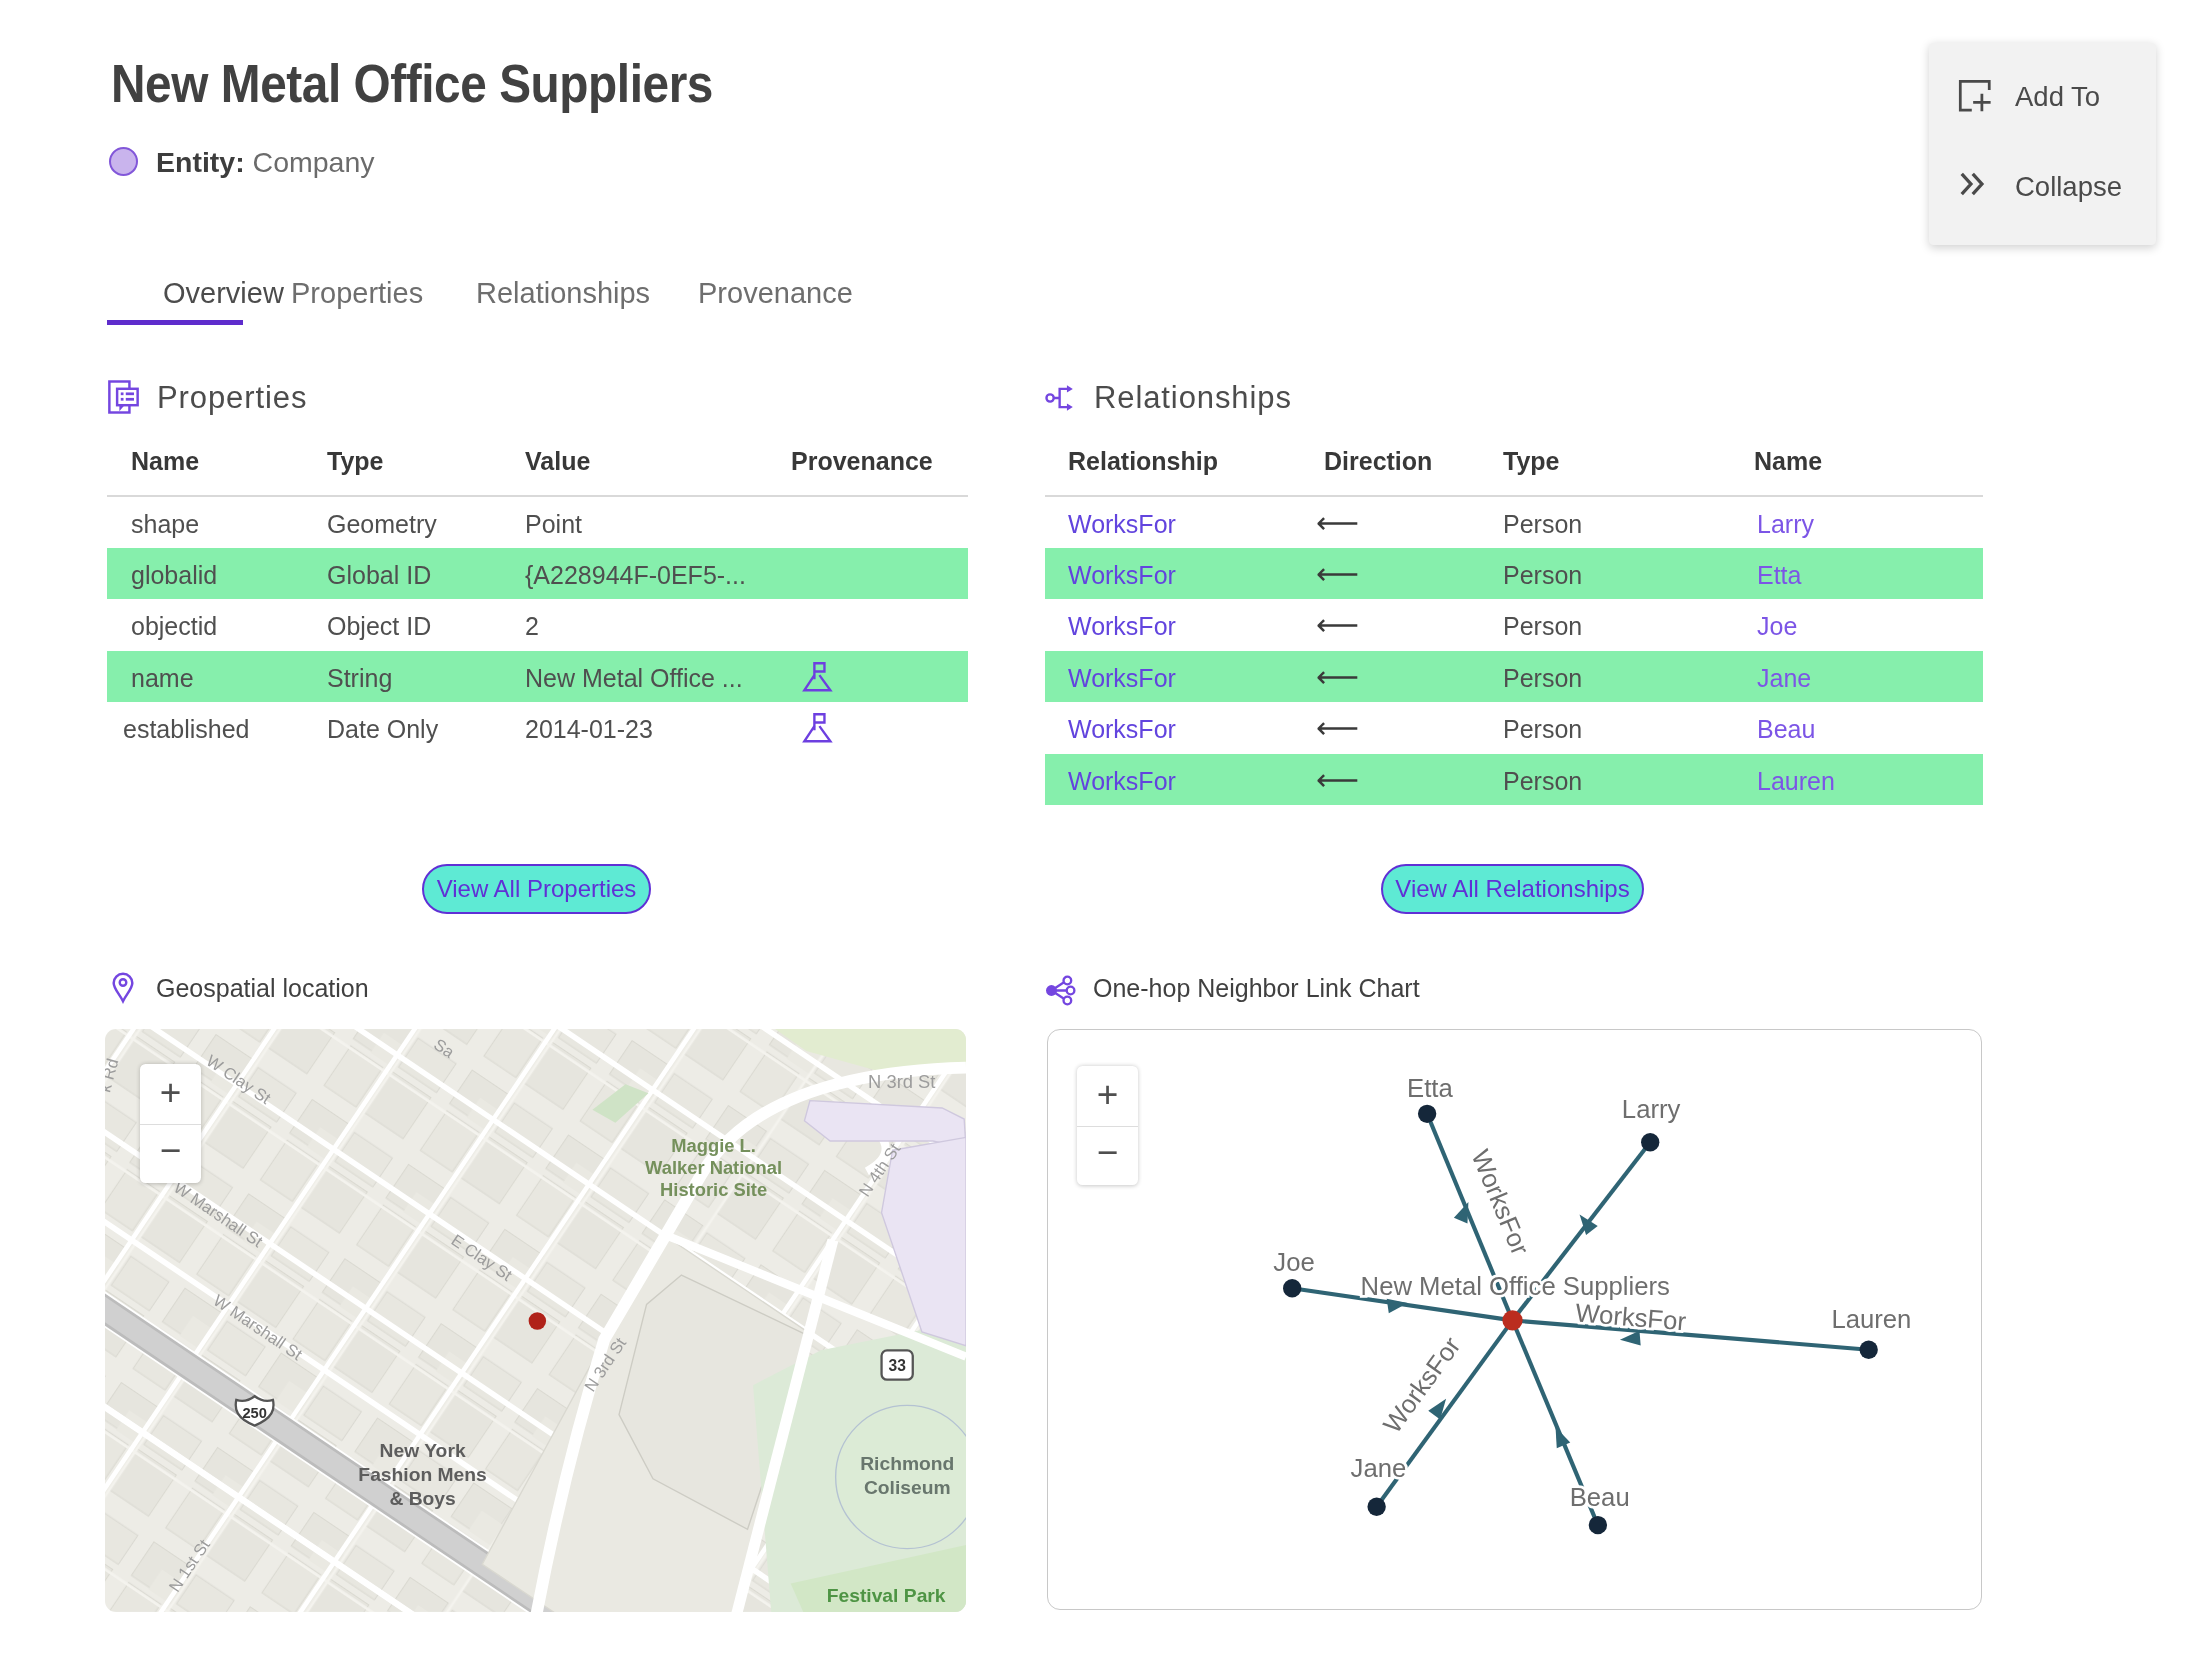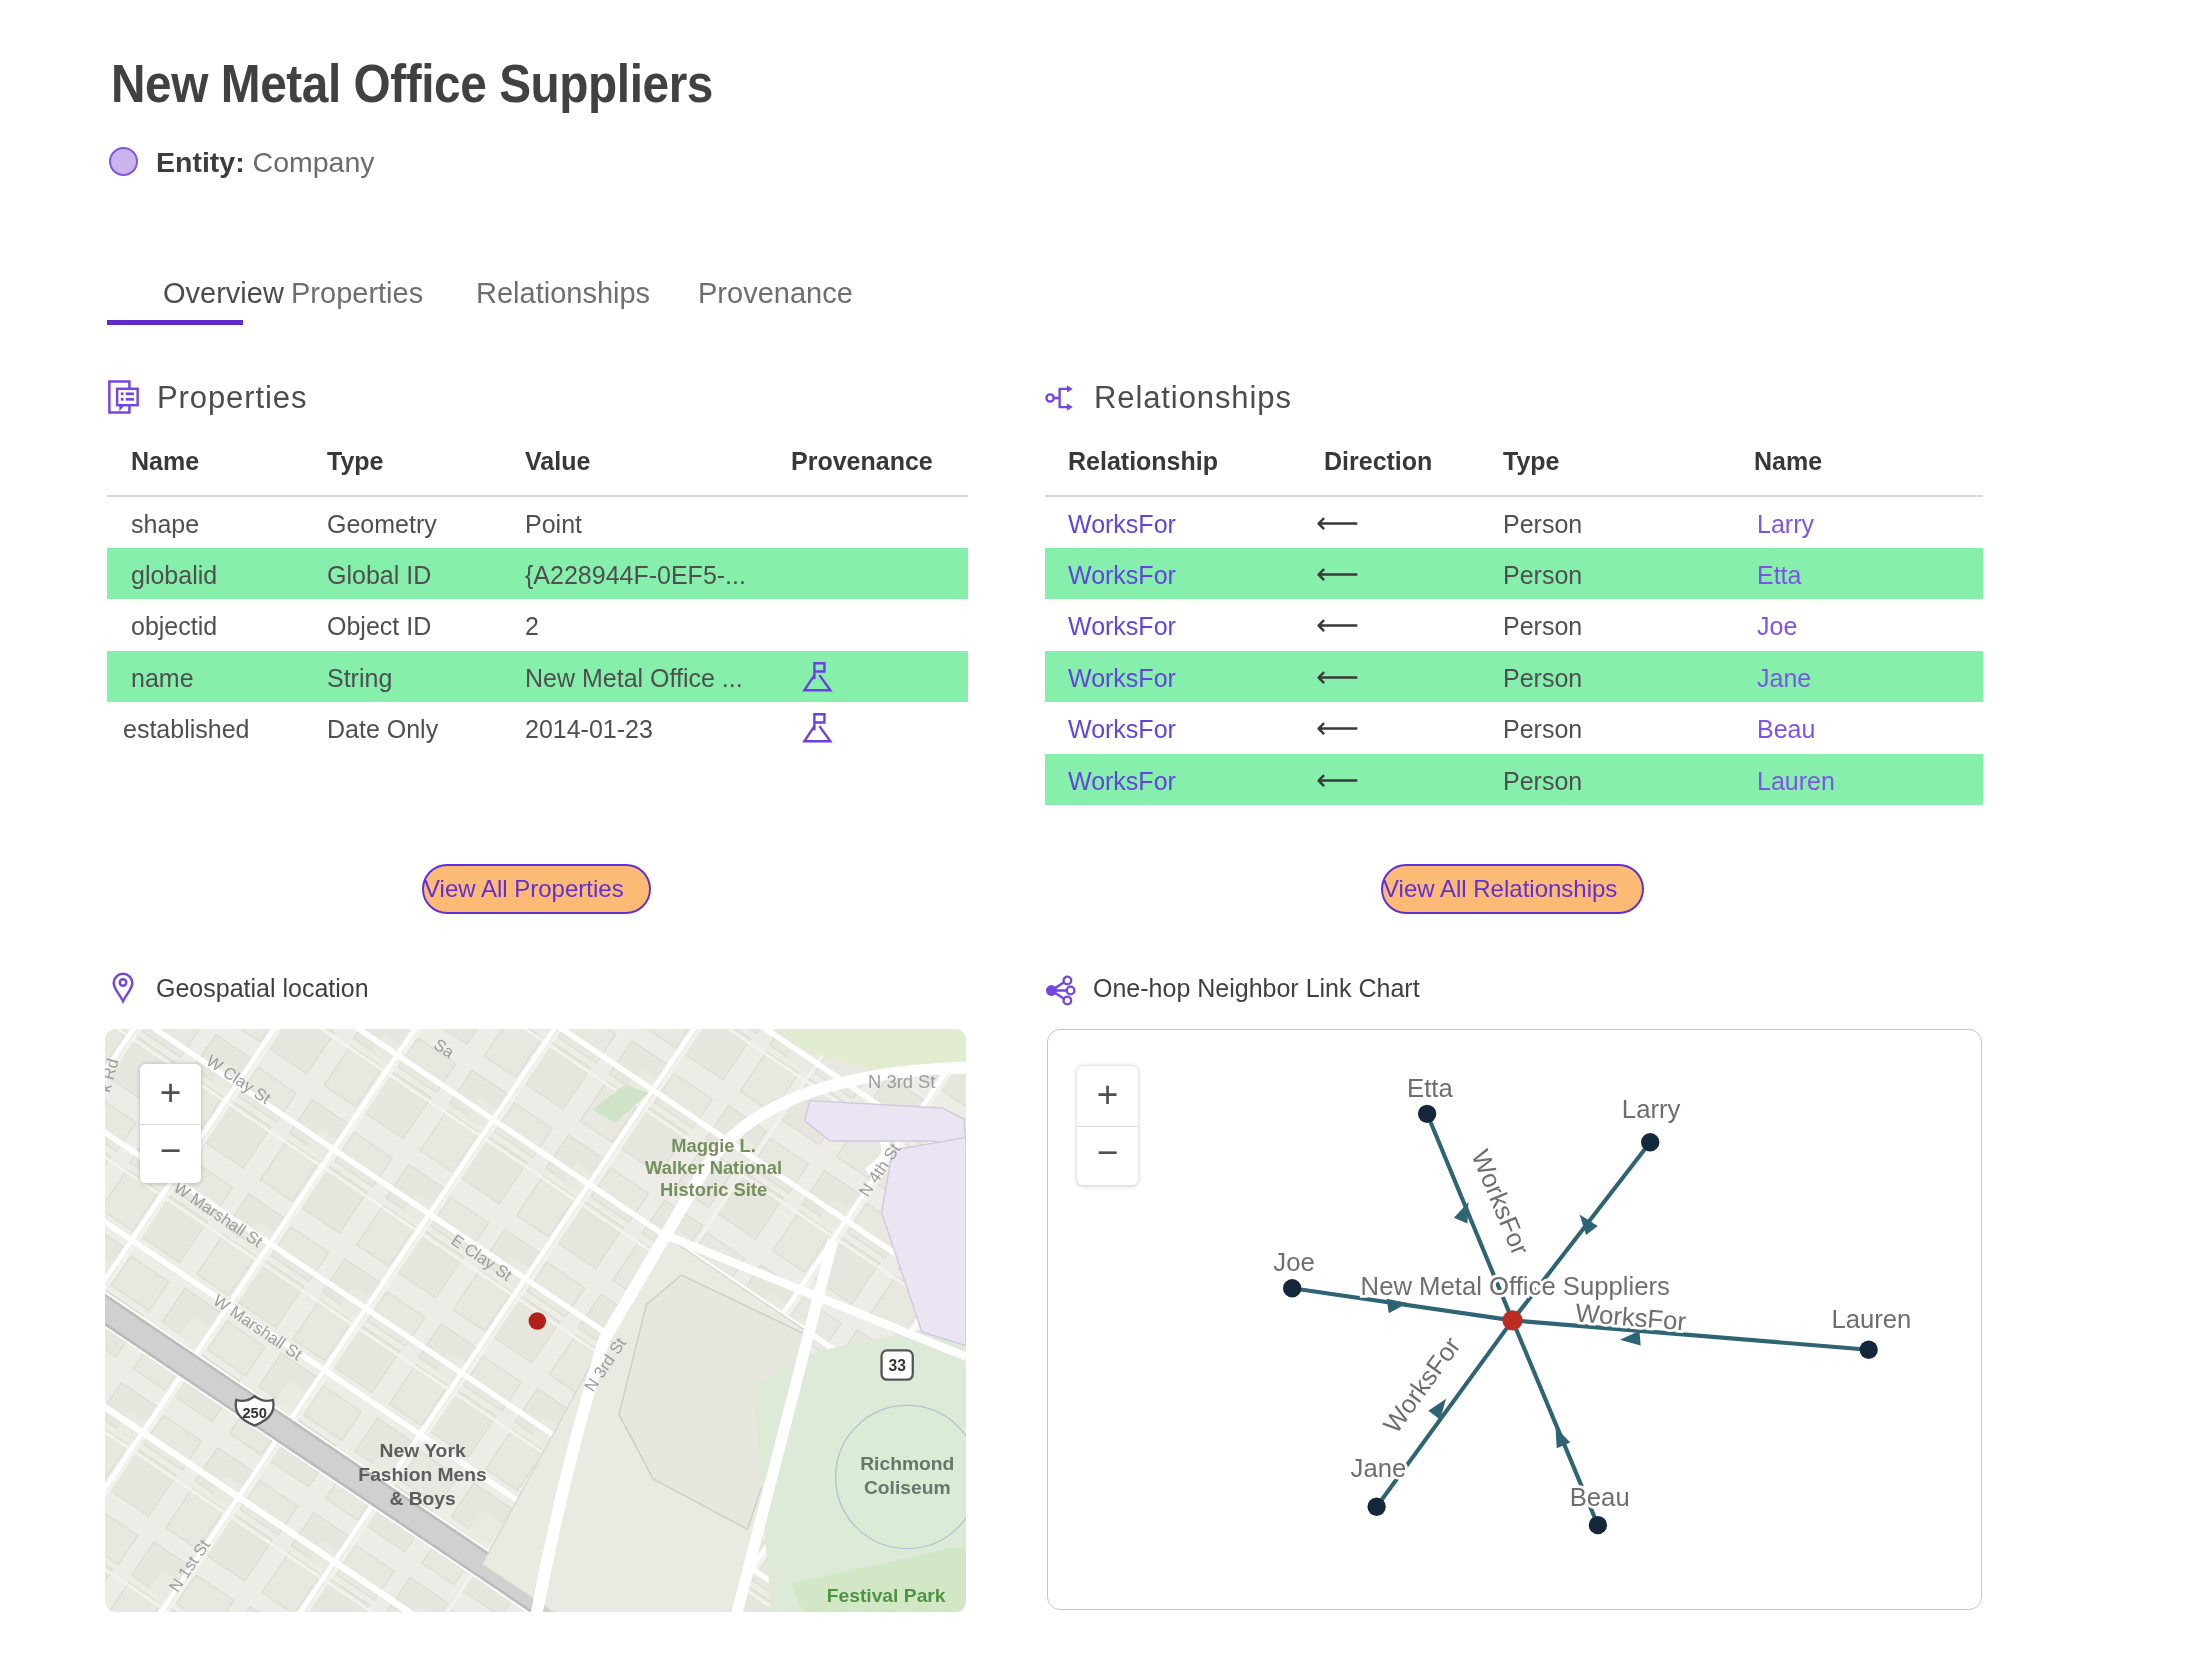--- a/index.html
+++ b/index.html
@@ -28,21 +28,21 @@
   .thead{position:absolute;top:0;font-size:25px;font-weight:700;color:#383838;white-space:nowrap;}
   .tdiv{position:absolute;top:48px;height:1.8px;background:#d9d9d9;left:0;}
   .trow{position:absolute;height:51px;left:0;}
   .stripe{background:#86efac;}
   .td{position:absolute;top:13px;font-size:25px;color:#4f4f4f;white-space:nowrap;}
   .purple1{color:#6244de;}
   .dirarrow{font-size:30px;top:8.3px;color:#3a3a3a;}
   .purple2{color:#7c55e6;}
   
   .vbtn{position:absolute;top:864px;height:46px;border:2.3px solid #6030d5;border-radius:26px;
-     color:#6030d5;font-size:24px;line-height:46px;background:#fdba74;}
+     color:#6030d5;font-size:24px;line-height:46px;text-align:center;background:#5eead4;}
   
   
   #mappanel{position:absolute;left:105px;top:1029px;width:861px;height:583px;border-radius:11px;
      overflow:hidden;}
   #linkpanel{position:absolute;left:1047px;top:1029px;width:933px;height:579px;background:#fff;
      border:1.8px solid #c8c8c8;border-radius:13px;}
   .zoomctl{position:absolute;width:61px;height:119px;background:#fff;border-radius:5.5px;
      box-shadow:0 0.9px 4.6px rgba(0,0,0,0.22);}
   .zoomctl .plus,.zoomctl .minus{position:absolute;left:0;width:61px;height:60px;
      font-size:37px;color:#4f4f4f;text-align:center;line-height:57px;font-weight:400;}
@@ -50,20 +50,31 @@
 </style>
 </head>
 <body>
 <div id="page">
   <h1>New Metal Office Suppliers</h1>
   <div id="entityrow">
     <div id="entitycircle"></div>
     <div id="entitylabel"><b>Entity:</b> Company</div>
   </div>
 
+  <div id="topcard">
+    <svg class="abs" style="left:28.5px;top:36px" width="34" height="34" viewBox="0 0 37 37">
+      <path d="M34 12 V2.5 H2.5 V34 H15" stroke="#4a4a4a" stroke-width="3" fill="none"></path>
+      <path d="M26 16 V35 M16.5 25.5 H35.5" stroke="#4a4a4a" stroke-width="3" fill="none"></path>
+    </svg>
+    <div class="cardtxt" style="top:38px">Add To</div>
+    <svg class="abs" style="left:30px;top:129px" width="27.5" height="24" viewBox="0 0 30 26">
+      <path d="M3 2 L13 13 L3 24 M15 2 L25 13 L15 24" stroke="#4a4a4a" stroke-width="3.6" fill="none"></path>
+    </svg>
+    <div class="cardtxt" style="top:128px">Collapse</div>
+  </div>
 
   <div class="tab" style="left:118px;color:#4c4c4c;margin-left:45px;">Overview</div>
   <div class="tab" style="left:291px;">Properties</div>
   <div class="tab" style="left:476px;">Relationships</div>
   <div class="tab" style="left:698px;">Provenance</div>
   <div id="tabline"></div>
 
   <svg class="abs" style="left:108px;top:379px" width="31" height="36" viewBox="0 0 34 39">
     <rect x="1.5" y="2.5" width="22" height="34" fill="none" stroke="#7446e0" stroke-width="2.7"></rect>
     <rect x="10" y="10.5" width="22.5" height="18" fill="#ffffff" stroke="#7446e0" stroke-width="2.7"></rect>

